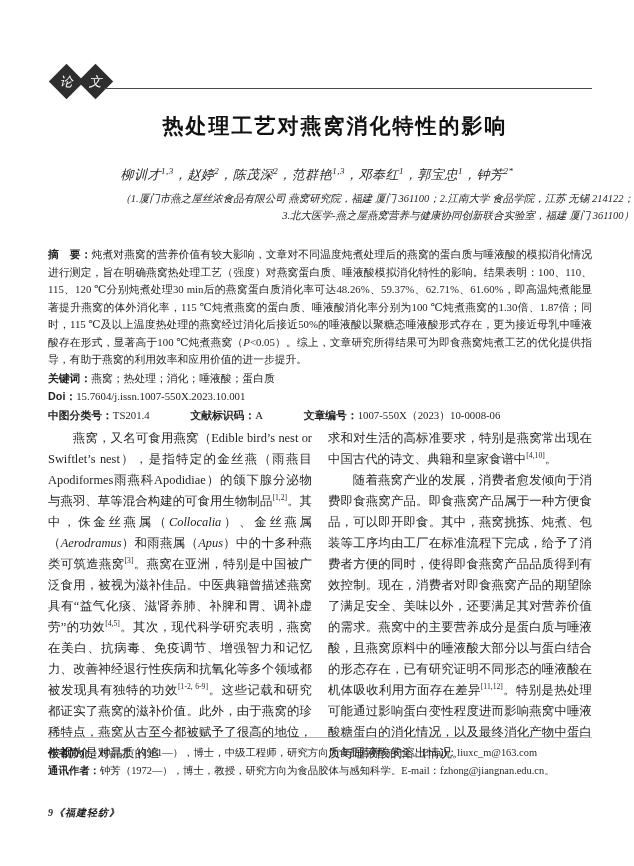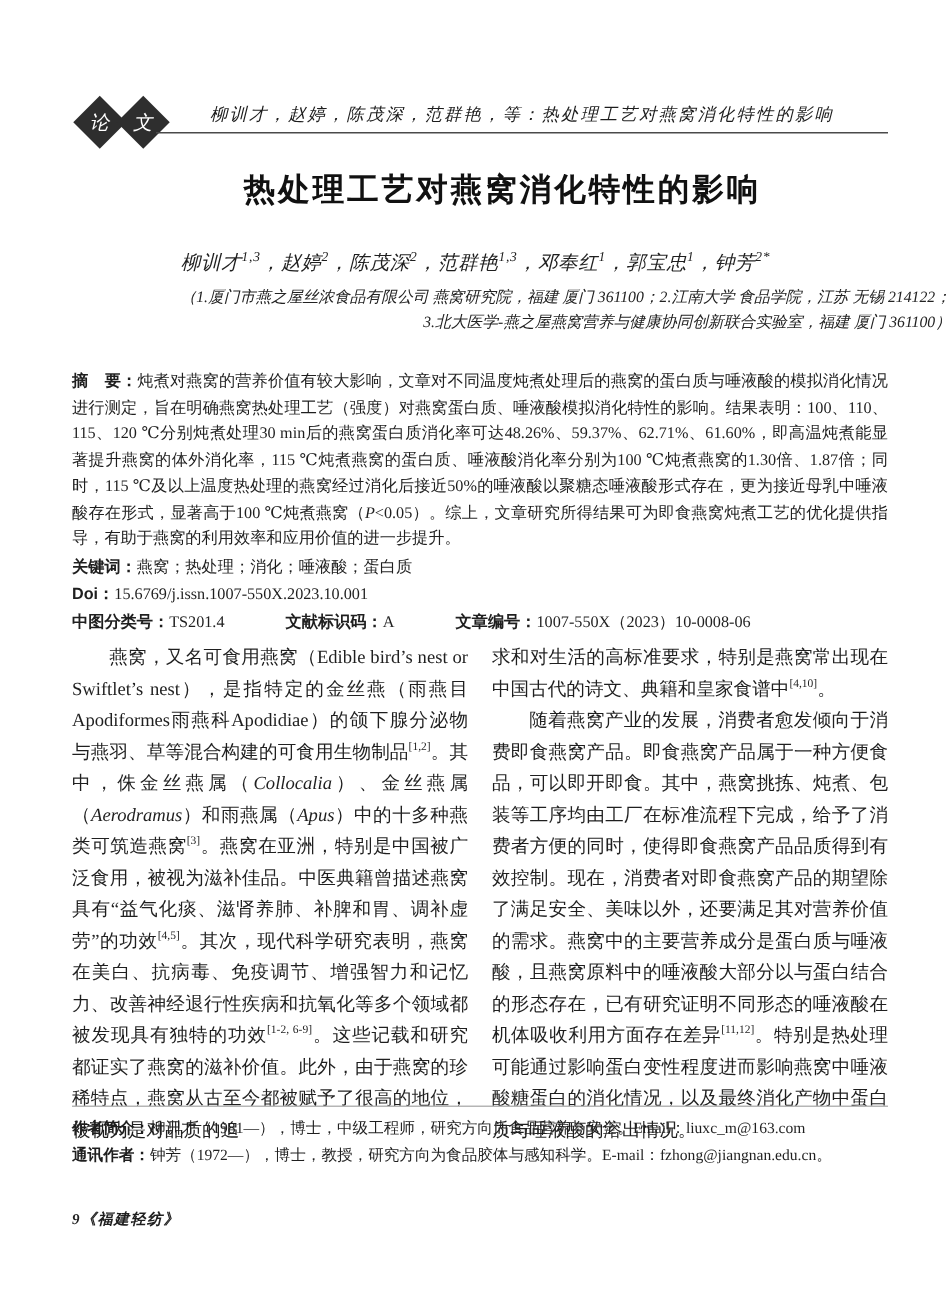--- a/index.html
+++ b/index.html
@@ -67,34 +67,33 @@
 <div class="page">
 
   <div class="stamp-wrap">
     <div class="diamond d1">
       <span>论</span>
     </div>
     <div class="diamond d2">
       <span>文</span>
     </div>
   </div>
-  <div class="running-head">柳训才，赵婷，陈茂深，范群艳，等：热处理工艺对燕窝消化特性的影响</div>
   <div class="head-rule"></div>
 
   <div class="title">热处理工艺对燕窝消化特性的影响</div>
   <div class="authors">柳训才<sup>1,3</sup>，赵婷<sup>2</sup>，陈茂深<sup>2</sup>，范群艳<sup>1,3</sup>，邓奉红<sup>1</sup>，郭宝忠<sup>1</sup>，钟芳<sup>2*</sup></div>
   <div class="affiliations">
     <div>（1.厦门市燕之屋丝浓食品有限公司 燕窝研究院，福建 厦门 361100；2.江南大学 食品学院，江苏 无锡 214122；</div>
     <div>3.北大医学-燕之屋燕窝营养与健康协同创新联合实验室，福建 厦门 361100）</div>
   </div>
 
   <div class="front">
     <p><span class="lbl">摘　要：</span><span>炖煮对燕窝的营养价值有较大影响，文章对不同温度炖煮处理后的燕窝的蛋白质与唾液酸的模拟消化情况进行测定，旨在明确燕窝热处理工艺（强度）对燕窝蛋白质、唾液酸模拟消化特性的影响。结果表明：100、110、115、120 ℃分别炖煮处理30 min后的燕窝蛋白质消化率可达48.26%、59.37%、62.71%、61.60%，即高温炖煮能显著提升燕窝的体外消化率，115 ℃炖煮燕窝的蛋白质、唾液酸消化率分别为100 ℃炖煮燕窝的1.30倍、1.87倍；同时，115 ℃及以上温度热处理的燕窝经过消化后接近50%的唾液酸以聚糖态唾液酸形式存在，更为接近母乳中唾液酸存在形式，显著高于100 ℃炖煮燕窝（<i>P</i>&lt;0.05）。综上，文章研究所得结果可为即食燕窝炖煮工艺的优化提供指导，有助于燕窝的利用效率和应用价值的进一步提升。</span></p>
     <p class="kw-line"><span class="lbl">关键词：</span><span>燕窝；热处理；消化；唾液酸；蛋白质</span></p>
-    <p class="doi-line"><span class="lbl">Doi：</span><span>15.6769/j.issn.1007-550X.2023.10.001</span></p>
+    <p class="doi-line"><span class="lbl">Doi：</span><span>15.7604/j.issn.1007-550X.2023.10.001</span></p>
     <p class="meta-line">
       <span class="meta-item"><span class="lbl">中图分类号：</span><span>TS201.4</span></span>
       <span class="meta-item"><span class="lbl">文献标识码：</span><span>A</span></span>
       <span class="meta-item"><span class="lbl">文章编号：</span><span>1007-550X（2023）10-0008-06</span></span>
     </p>
   </div>
 
   <div class="body-cols">
     <div class="col">
         <p>燕窝，又名可食用燕窝（Edible bird’s nest or Swiftlet’s nest），是指特定的金丝燕（雨燕目Apodiformes雨燕科Apodidiae）的颌下腺分泌物与燕羽、草等混合构建的可食用生物制品<sup>[1,2]</sup>。其中，侏金丝燕属（<i>Collocalia</i>）、金丝燕属（<i>Aerodramus</i>）和雨燕属（<i>Apus</i>）中的十多种燕类可筑造燕窝<sup>[3]</sup>。燕窝在亚洲，特别是中国被广泛食用，被视为滋补佳品。中医典籍曾描述燕窝具有“益气化痰、滋肾养肺、补脾和胃、调补虚劳”的功效<sup>[4,5]</sup>。其次，现代科学研究表明，燕窝在美白、抗病毒、免疫调节、增强智力和记忆力、改善神经退行性疾病和抗氧化等多个领域都被发现具有独特的功效<sup>[1-2, 6-9]</sup>。这些记载和研究都证实了燕窝的滋补价值。此外，由于燕窝的珍稀特点，燕窝从古至今都被赋予了很高的地位，被视为是对品质的追</p>

